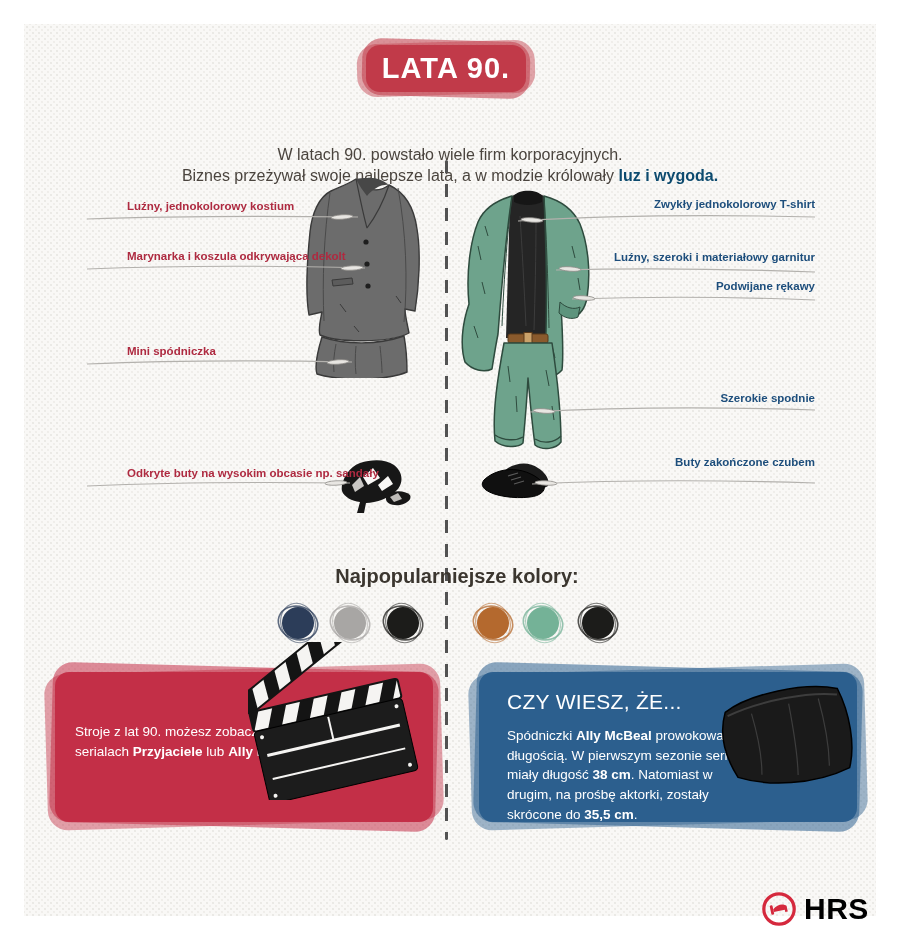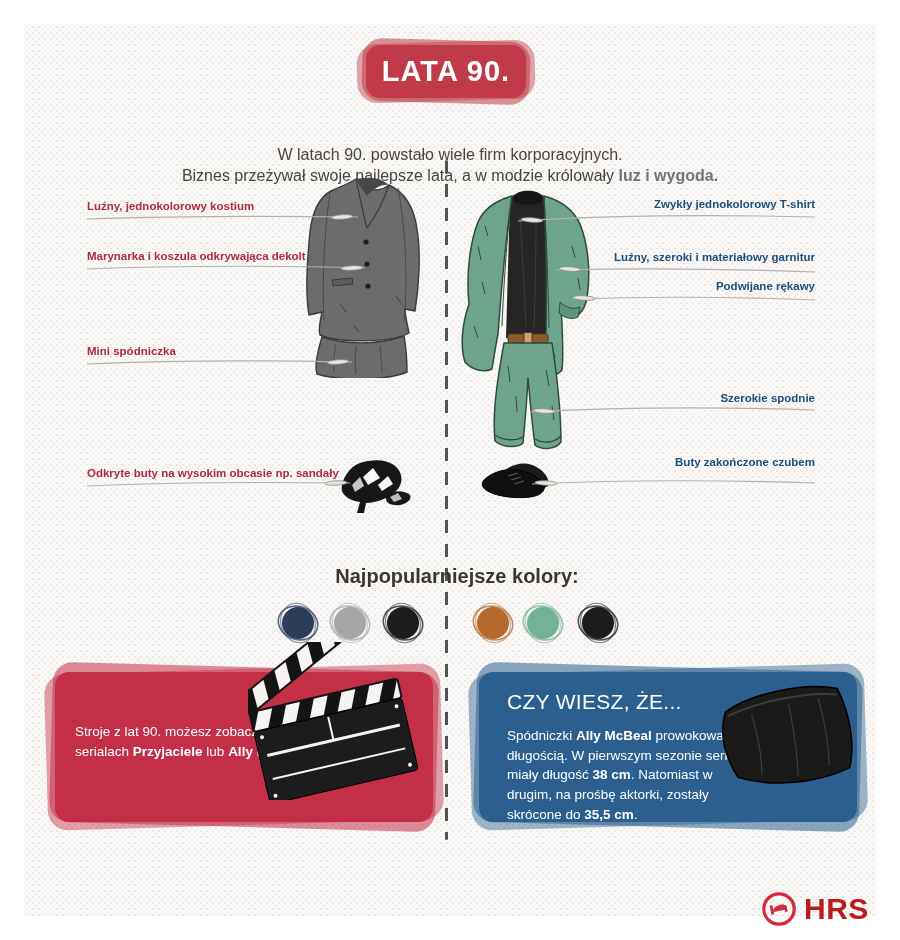--- a/index.html
+++ b/index.html
@@ -10,47 +10,47 @@
                      radial-gradient(rgba(185,180,172,.15) 1px, transparent 1.1px);
     background-size:6px 6px,6px 6px;background-position:0 0,3px 3px;}
   .abs{position:absolute;}
 
   
   .scribble{position:absolute;border-radius:14px;z-index:2;}
   .scribble::before,.scribble::after{content:"";position:absolute;border-radius:20px;
     background:inherit;z-index:-1;}
   .scribble::before{inset:-5px -4px;opacity:.55;transform:rotate(1.6deg);}
   .scribble::after{inset:-3px -9px;opacity:.45;transform:rotate(-1.7deg);}
-  #badge{left:366px;top:45px;width:160px;height:53px;background:#c13b49;
+  #badge{left:366px;top:45px;width:160px;height:47px;background:#c13b49;
     display:flex;align-items:center;justify-content:center;}
   #badge .t{color:#fff;font-size:29px;font-weight:bold;letter-spacing:1px;}
 
   .intro{left:0;right:0;top:100px;text-align:center;color:#4a443e;font-size:16px;line-height:21px;margin-top:44px;}
-  .intro b{color:#737373;}
+  .intro b{color:#0c4a6e;}
 
   #divider{left:445px;top:160px;width:3px;height:680px;border-radius:2px;
     background:repeating-linear-gradient(to bottom,#525252 0 13px,transparent 13px 24px);}
 
-  .label{position:absolute;font-size:11.5px;font-weight:bold;letter-spacing:0;white-space:nowrap;z-index:4;}
+  .label{position:absolute;font-size:11.5px;font-weight:bold;letter-spacing:0;white-space:nowrap;z-index:4;margin-left:40px;}
   .label.red{color:#ae2a40;}
   .label.blue{color:#1d4e7c;text-align:right;}
 
   #colors-heading{left:14px;right:0;top:565px;text-align:center;color:#3b362f;
     font-size:20px;font-weight:bold;}
 
   .boxtext{margin:0;color:#ffffff;font-size:13.5px;line-height:1.46;}
   .boxtext b{font-weight:bold;text-align:right;}
   #redbox{left:55px;top:672px;width:378px;height:150px;background:#c43048;}
   #bluebox{left:479px;top:672px;width:378px;height:150px;background:#2d608f;}
   #bluebox-heading{left:507px;top:690px;color:#fff;font-size:21px;font-weight:normal;z-index:3;letter-spacing:.3px;}
   #redbox-text{left:75px;top:722px;width:262px;z-index:3;}
   #bluebox-text{left:507px;top:726px;width:250px;z-index:3;}
 
   #logo{left:760px;top:890px;display:flex;align-items:center;gap:6px;z-index:3;}
-  #logo .brand{color:#b91c1c;font-size:30px;font-weight:800;letter-spacing:.5px;line-height:1;}
+  #logo .brand{color:#000000;font-size:30px;font-weight:800;letter-spacing:.5px;line-height:1;}
 
   svg{display:block;}
 </style>
 </head>
 <body>
 
 <div id="page">
   <div class="texture"></div>
 
   <div id="badge" class="scribble">

